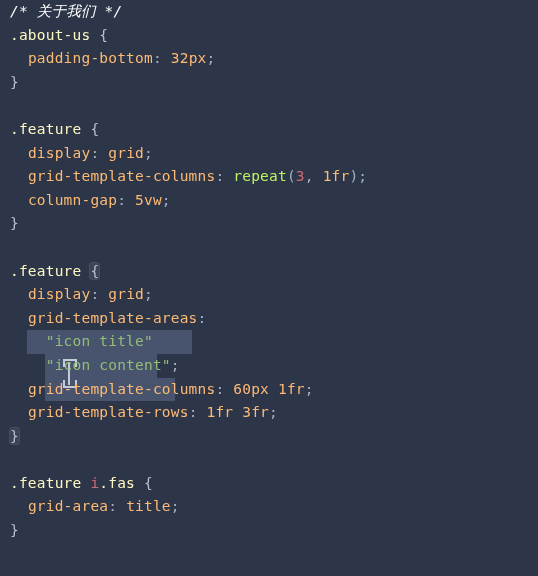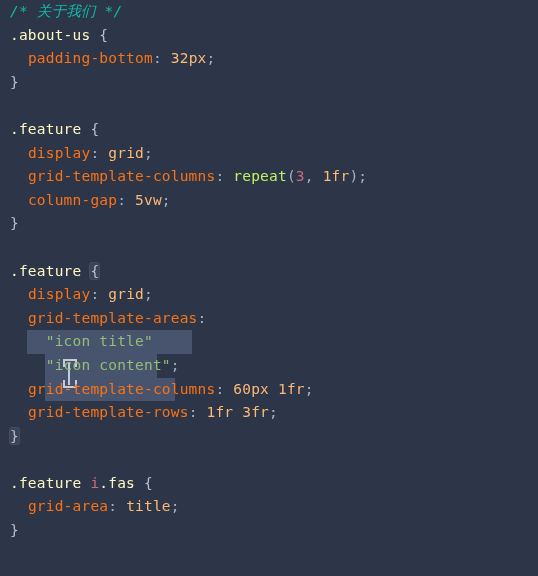--- a/index.html
+++ b/index.html
@@ -8,23 +8,23 @@
     background: #2d3548;
     font-family: "Menlo", "Consolas", "DejaVu Sans Mono", monospace;
     font-size: 14.5px;
     line-height: 23.6px;
     color: #b8bfd0;
     padding: 0 0 0 10px;
     position: relative;
     letter-spacing: 0.2px;
   }
   .line { white-space: pre; height: 23.6px; position: relative; }
-  .tok-comment   { color: #14b8a6; font-style: italic; }
+  .tok-comment   { color: #ffffff; font-style: italic; }
   .tok-selector  { color: #fef9c3; }
-  .tok-prop      { color: #f97316; }
+  .tok-prop      { color: #fdba74; }
   .tok-punc      { color: #a4b0c4; }
   .tok-brace     { color: #b8bfd0; }
   .tok-val       { color: #fdba74; }
   .tok-func      { color: #bef264; }
   .tok-num       { color: #cc6b73; }
   .tok-str       { color: #93bd78; }
   .tok-element   { color: #cc6b73; }
   .caret {
     position: absolute;
     width: 2px;

